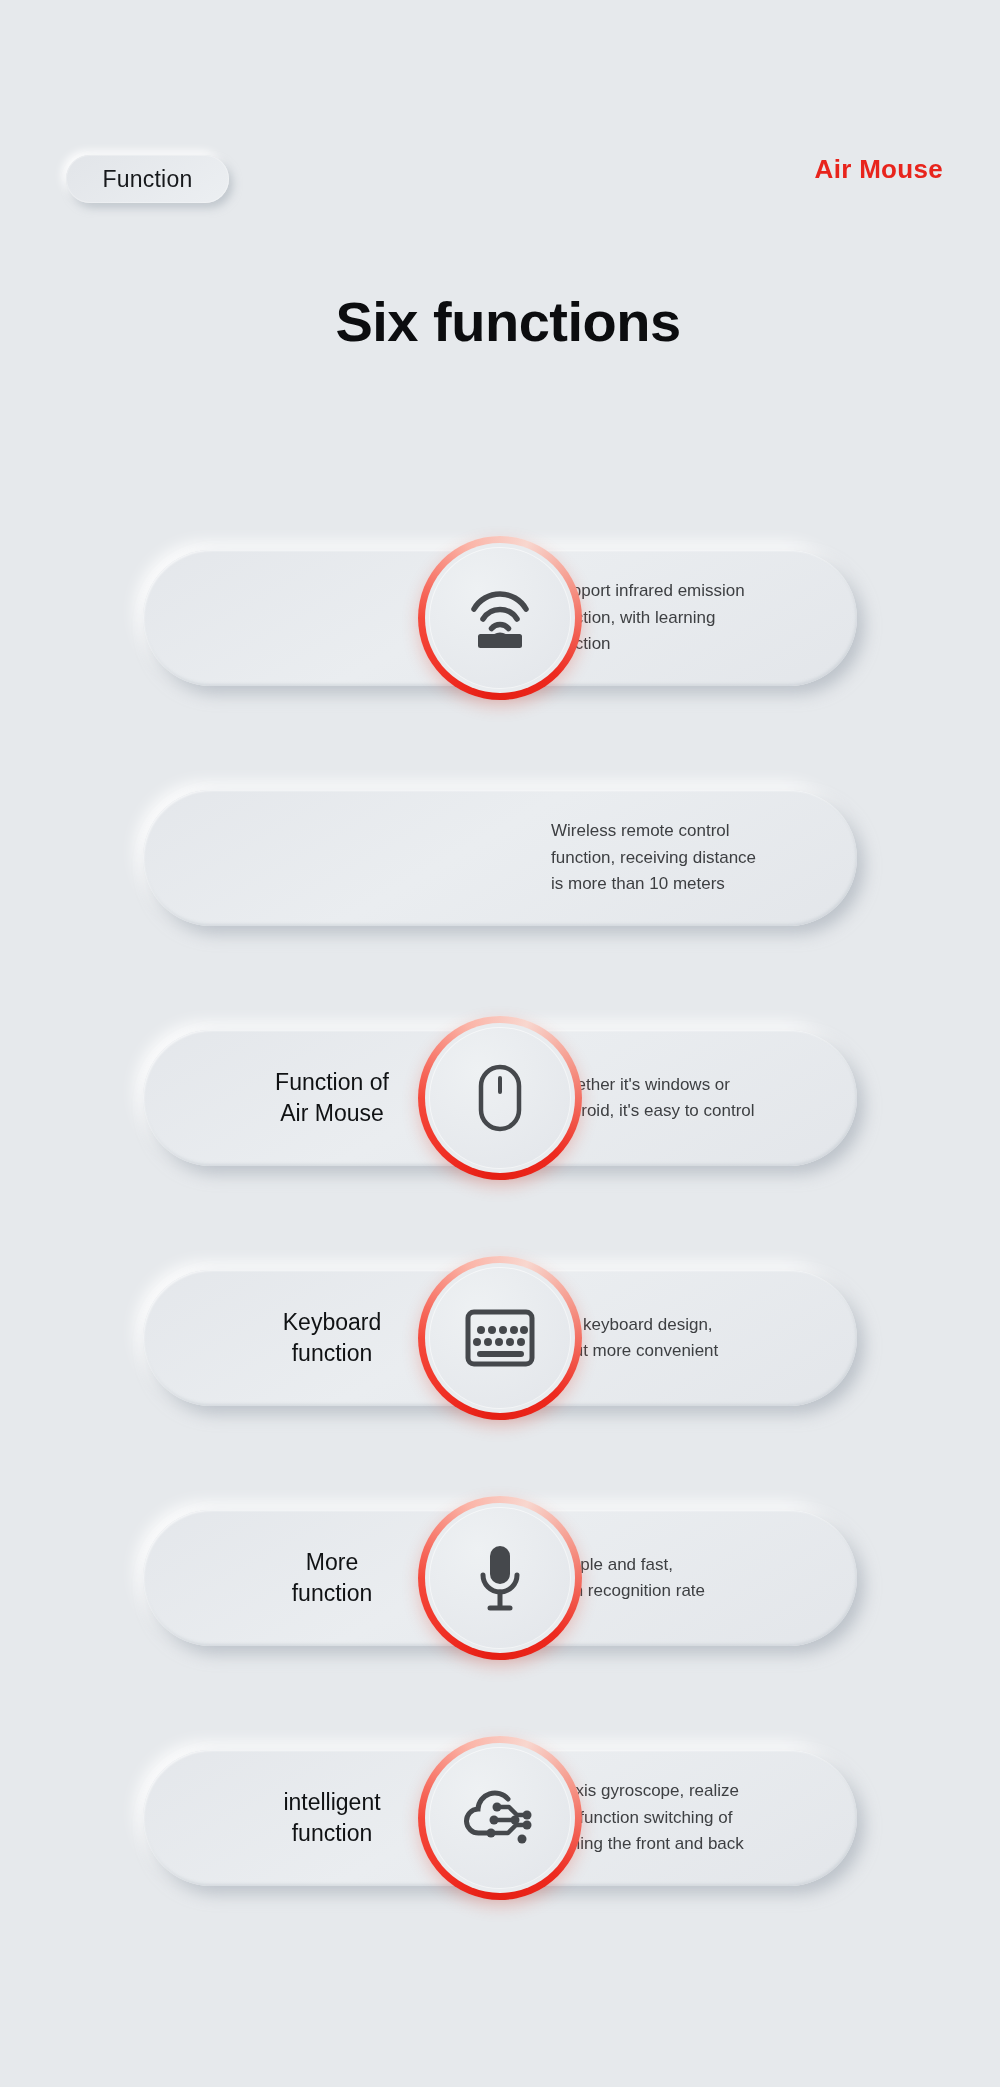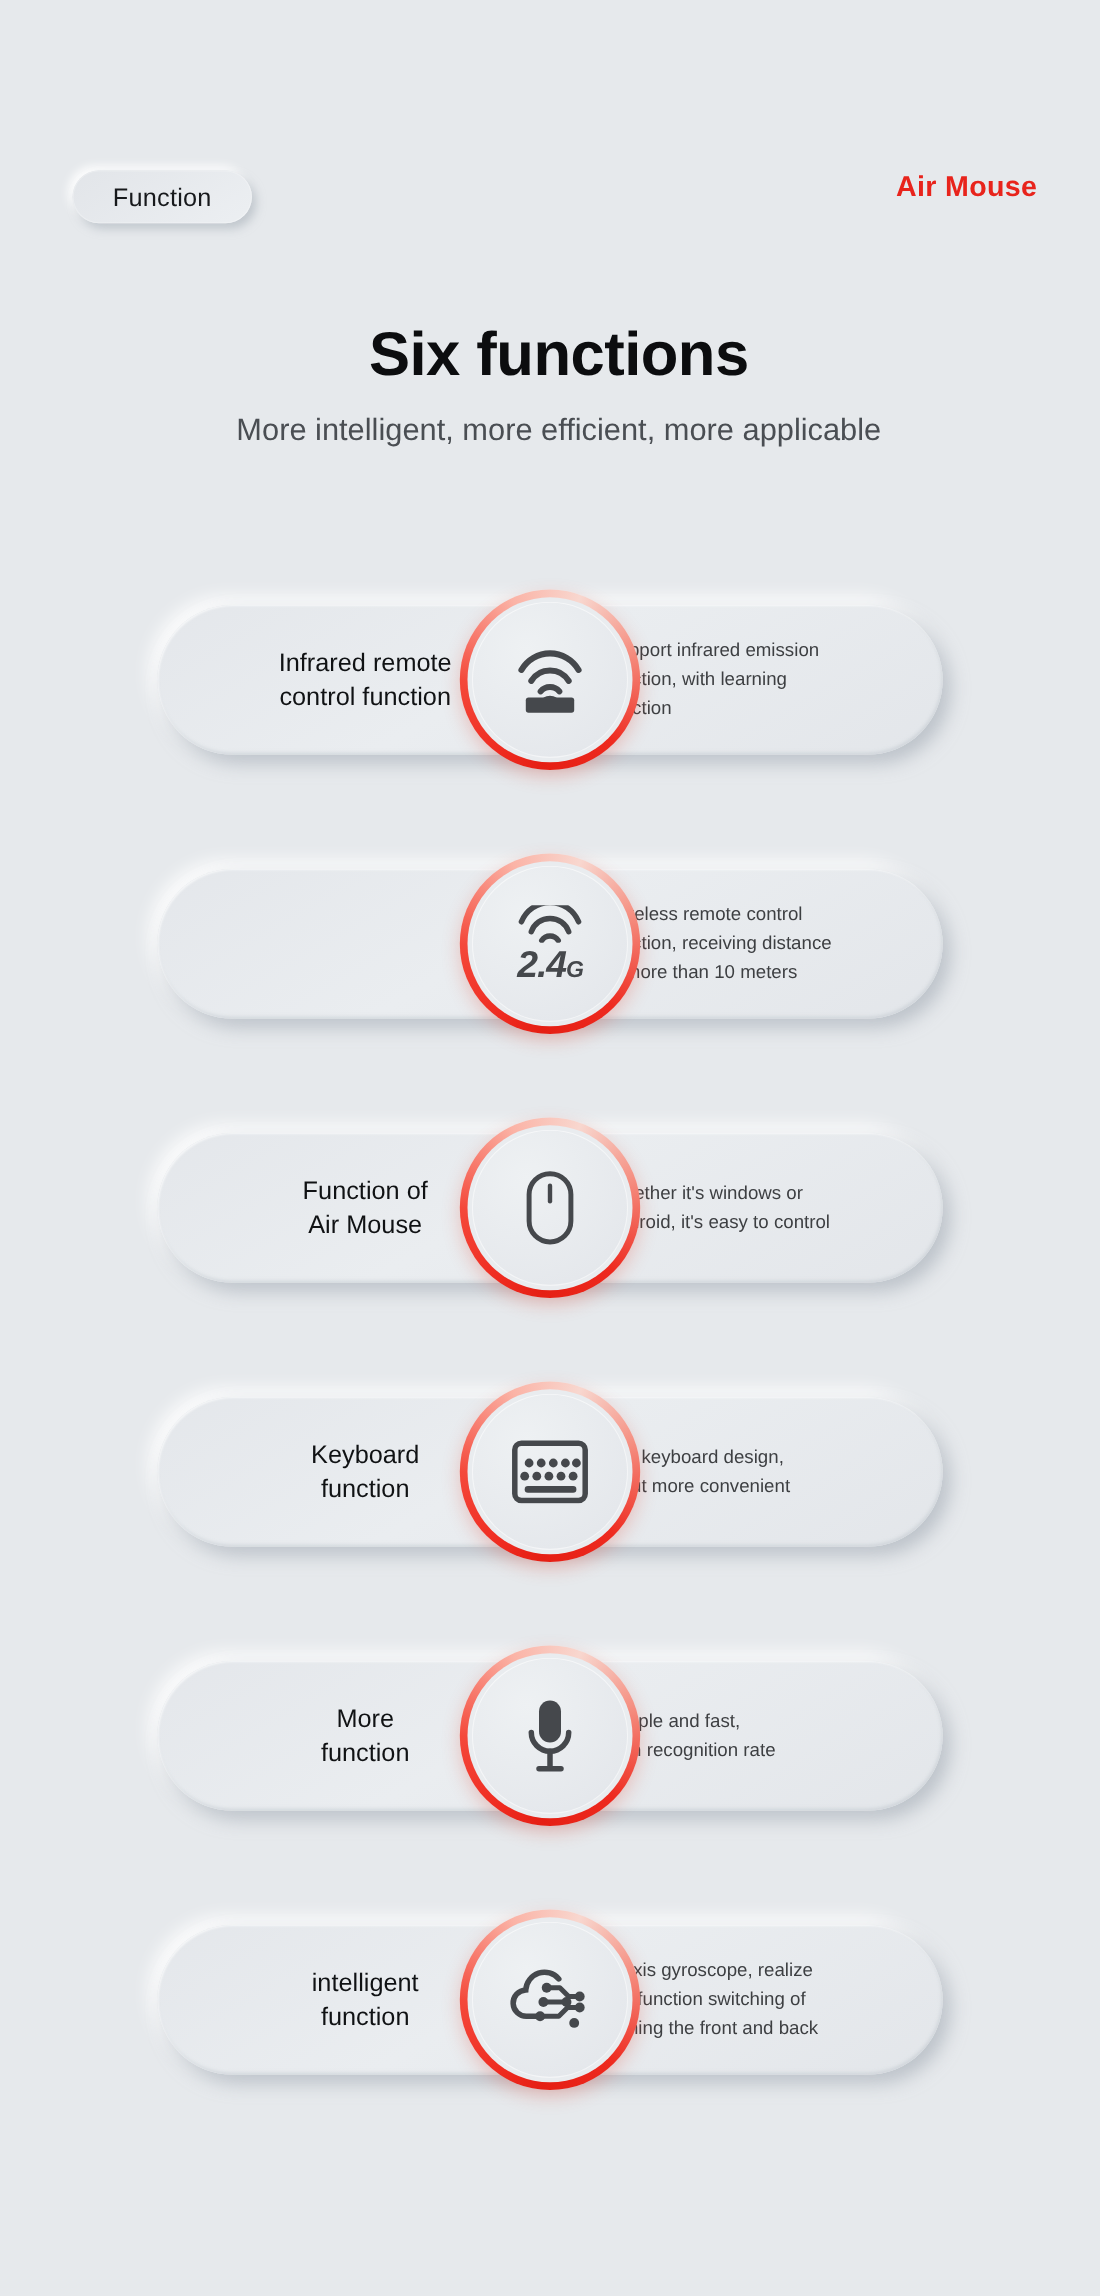--- a/index.html
+++ b/index.html
@@ -211,32 +211,26 @@
 
 <div class="header">
   <div class="pill-badge">
     <span>Function</span>
   </div>
   <div class="brand">Air Mouse</div>
 </div>
 
 <div class="title-block">
   <div class="main-title">Six functions</div>
-  <div class="subtitle">More intelligent, more efficient,
-more applicable</div>
 </div>
 
 <div class="features">
 
   <div class="feature-row">
     <div class="capsule">
-      <div class="cap-left">
-        <div class="label">Infrared remote
-control function</div>
-      </div>
       <div class="cap-right">
         <div class="desc">Support infrared emission
 function, with learning
 function</div>
       </div>
     </div>
     <div class="ring-wrap">
       <div class="ring">
         <div class="ring-inner">
           <span>
@@ -254,38 +248,20 @@
       </div>
     </div>
   </div>
 
   <div class="feature-row">
     <div class="capsule">
       <div class="cap-right">
         <div class="desc">Wireless remote control
 function, receiving distance
 is more than 10 meters</div>
-      </div>
-    </div>
-    <div class="ring-wrap">
-      <div class="ring">
-        <div class="ring-inner">
-          <div class="icon-25g">
-            <svg width="62" height="34" viewBox="0 0 62 34">
-              <g fill="none" stroke="#45484c" stroke-width="5" stroke-linecap="round">
-                <path d="M5 15 A28 28 0 0 1 57 15"></path>
-                <path d="M14 24 A18 18 0 0 1 48 24"></path>
-                <path d="M23.5 32 A9 9 0 0 1 38.5 32"></path>
-              </g>
-            </svg>
-            <div class="g-text">
-              <span>2.4</span><span class="sm">G</span>
-            </div>
-          </div>
-        </div>
       </div>
     </div>
   </div>
 
   <div class="feature-row">
     <div class="capsule">
       <div class="cap-left">
         <div class="label">Function of
 Air Mouse</div>
       </div>

